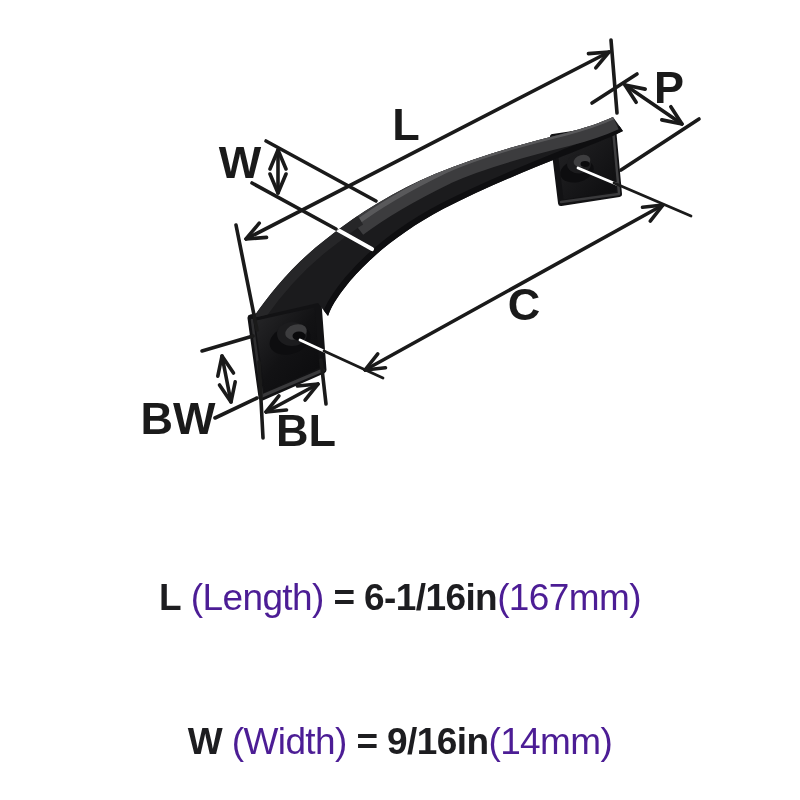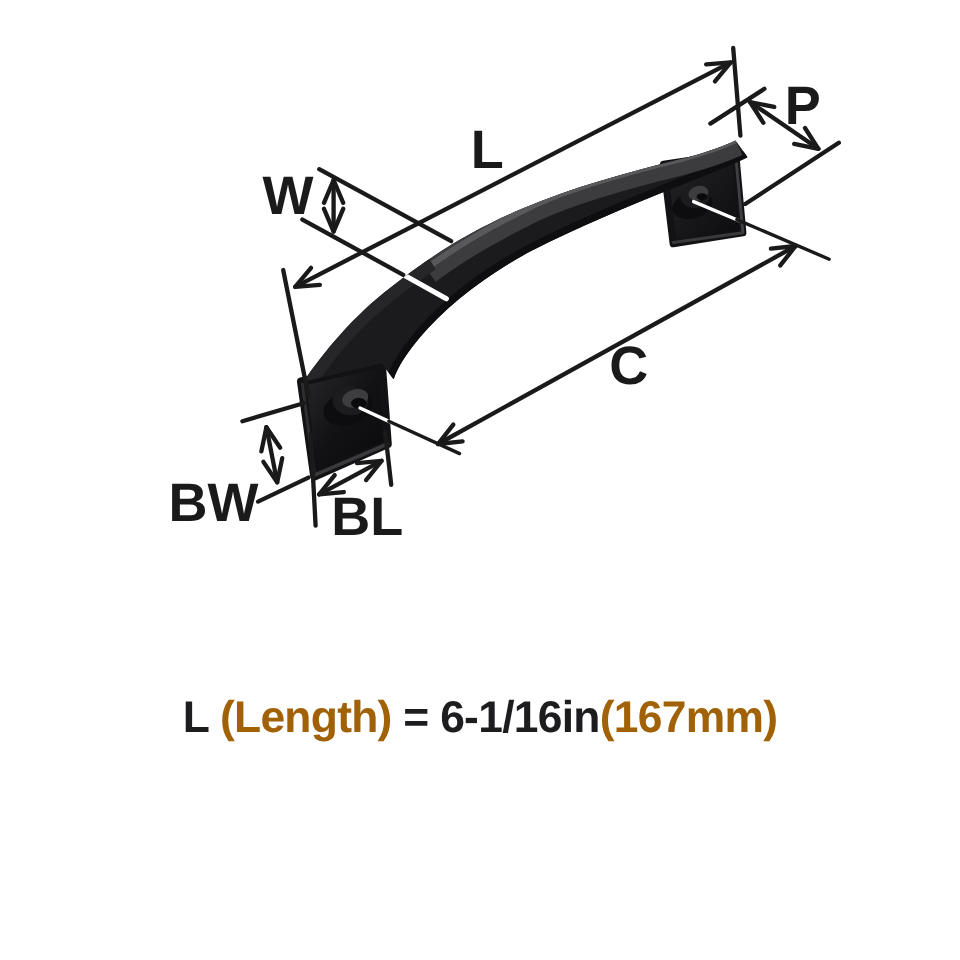--- a/index.html
+++ b/index.html
@@ -4,21 +4,21 @@
 <style>
   html,body{margin:0;padding:0;background:#ffffff;}
   .stage{position:relative;width:800px;height:800px;background:#ffffff;overflow:hidden;
          font-family:"Liberation Sans", sans-serif;}
   .diagram-svg{position:absolute;left:0;top:0;}
   .dim-label{font-family:"Liberation Sans", sans-serif;font-weight:700;font-size:45px;fill:#1a1a1a;}
   .specs{position:absolute;left:0;top:478px;width:800px;text-align:center;color:#222225;
          font-size:37px;letter-spacing:-0.6px;line-height:48px;white-space:pre;}
   .specs .row{height:48px;}
   .specs .b{font-weight:700;color:#1d1d20;}
-  .specs .r{font-weight:700;color:#a16207;}
+  .specs .r{font-weight:400;color:#4c1d95;}
 </style>
 </head>
 <body>
 
 <div class="stage">
 
   <svg class="diagram-svg" width="800" height="800" viewBox="0 0 800 800">
     <defs>
       <marker id="ah" viewBox="-22 -11 24 22" refX="0" refY="0" markerWidth="24" markerHeight="22" orient="auto-start-reverse" markerUnits="userSpaceOnUse">
         <path d="M-19,-8 L0,0 L-19,8" fill="none" stroke="#1a1a1a" stroke-width="3.6" stroke-linecap="round" stroke-linejoin="round"></path>
@@ -133,18 +133,19 @@
       <text class="dim-label" x="240" y="178">W</text>
       <text class="dim-label" x="669" y="103">P</text>
       <text class="dim-label" x="524" y="320">C</text>
       <text class="dim-label" x="306" y="446">BL</text>
       <text class="dim-label" x="178" y="434">BW</text>
     </g>
   </svg>
 
   <div class="specs">
     <div class="row"><span class="b">L</span><span class="r"> (Length) </span><span class="b">= 6-1/16in</span><span class="r">(167mm)</span></div>
+    <div class="row"><span class="b">W</span><span class="r"> (Width) </span><span class="b">= 9/16in</span><span class="r">(14mm)</span></div>
     
     
     
     
   </div>
 </div>
 
 </body></html>

